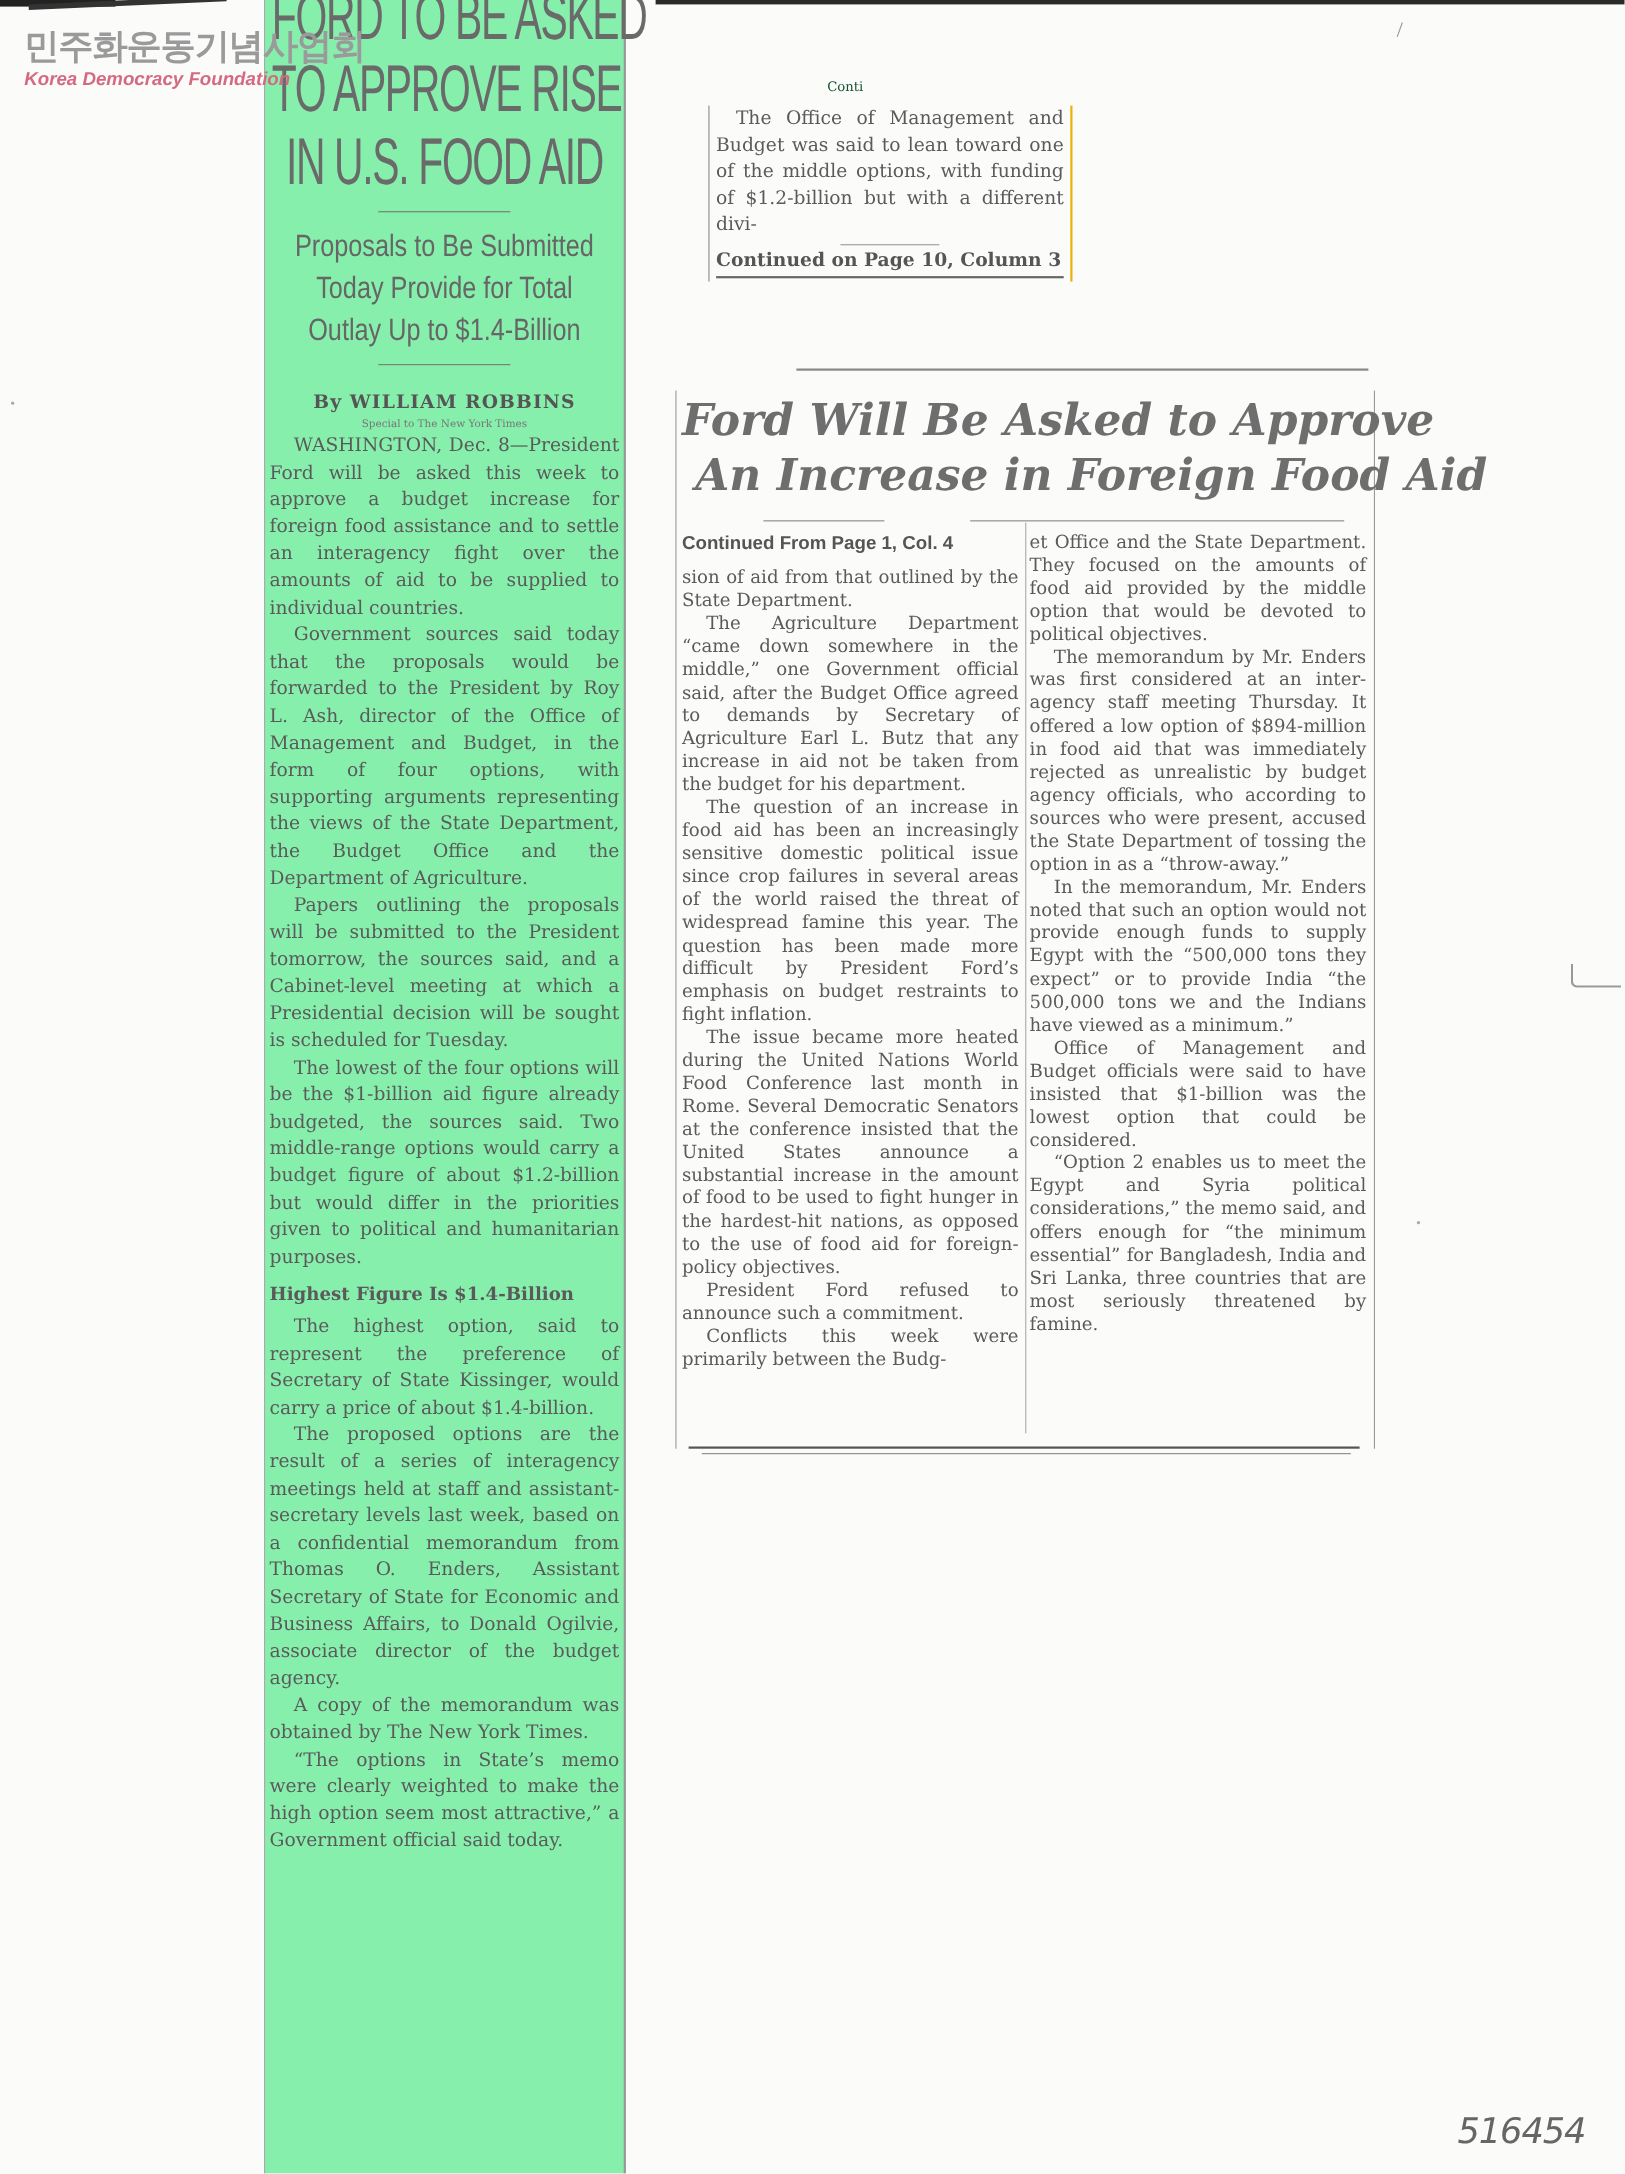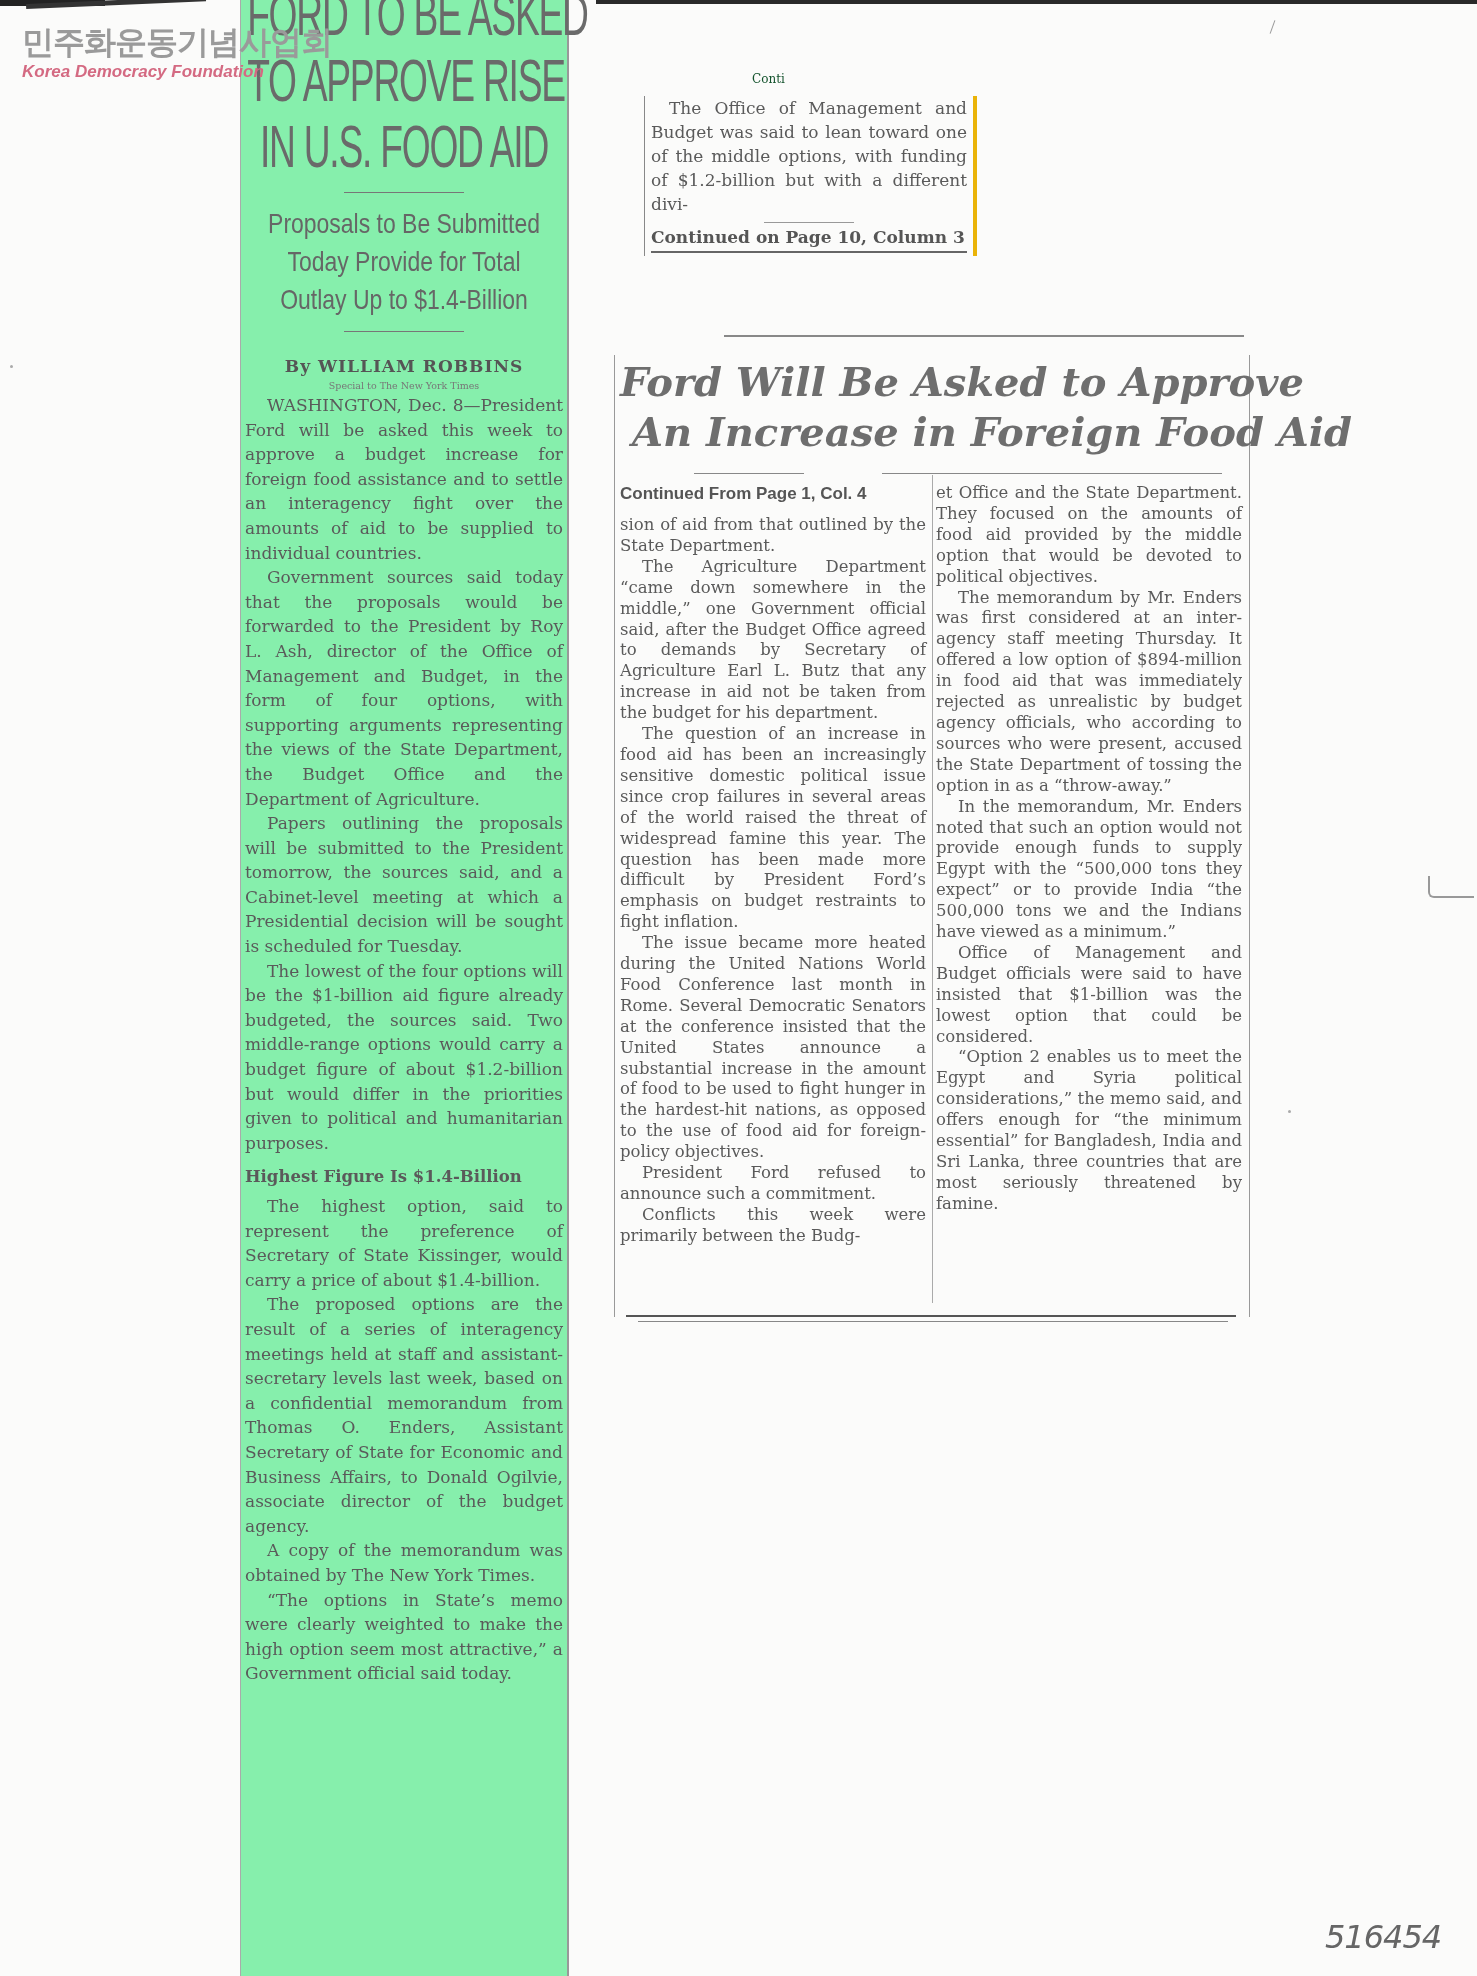--- a/index.html
+++ b/index.html
@@ -39,21 +39,21 @@
   }
   .byline { text-align:center; font-size:17px; font-weight:bold; letter-spacing:1px; color:#555; margin-top:24px; }
   .special { text-align:center; font-size:9.5px; color:#777; margin:4px 0 2px 0; }
   .body1 { padding:0 4px 0 4px; font-size:17px; line-height:24.6px; text-align:justify; color:#5a5a5a; }
   .body1 p, .body2 p { margin:0; text-indent:22px; }
   .subhead { font-weight:bold; font-size:16.5px; margin:10px 0 4px; color:#5a5a5a; }
 
   
   .contbox {
     position:absolute; left:644px; top:96px; width:316px; height:160px;
-    border-left:1px solid #888; border-right:4px solid #eab308;
+    border-left:1px solid #888; border-right:2px solid #eab308;
     font-size:17px; line-height:24px; color:#5a5a5a; text-align:justify; padding:0 6px;
   }
   .contbox p { margin:0; text-indent:18px; }
   .cont-rule-s { width:90px; height:1px; background:#999; margin:6px auto 2px; }
   .cont-jump { font-weight:bold; font-size:17px; text-align:left; color:#555; border-bottom:2px solid #666; padding-bottom:2px; }
   .cont-dots { position:absolute; left:752px; top:72px; font-size:12px; color:#14532d; }
 
   
   .clip2 {
     position:absolute; left:614px; top:335px; width:636px; height:1004px;

